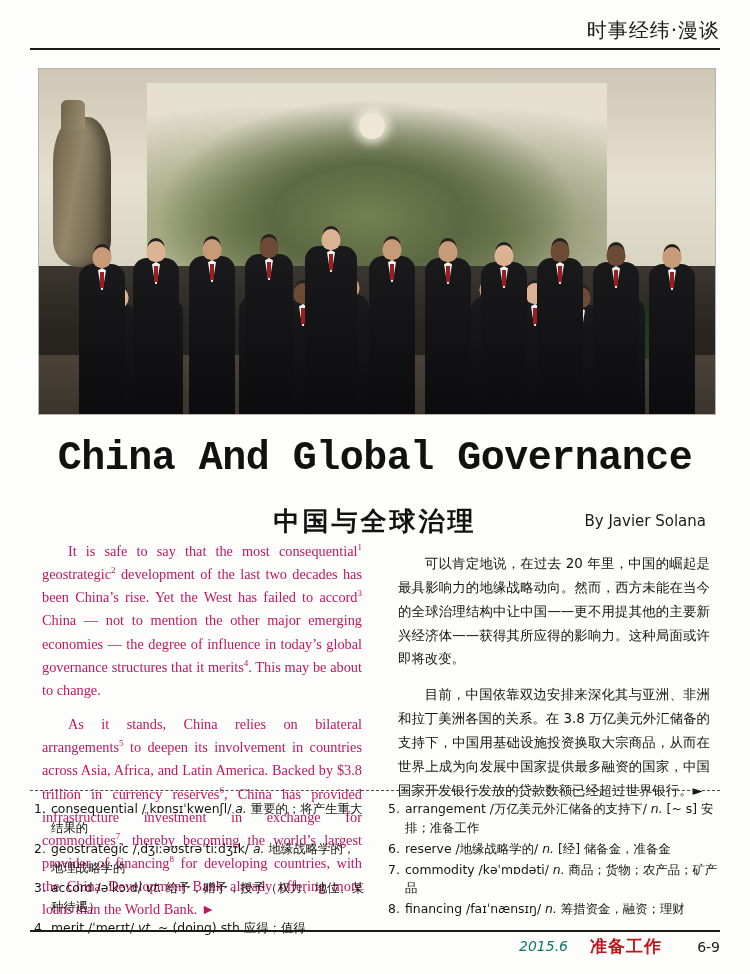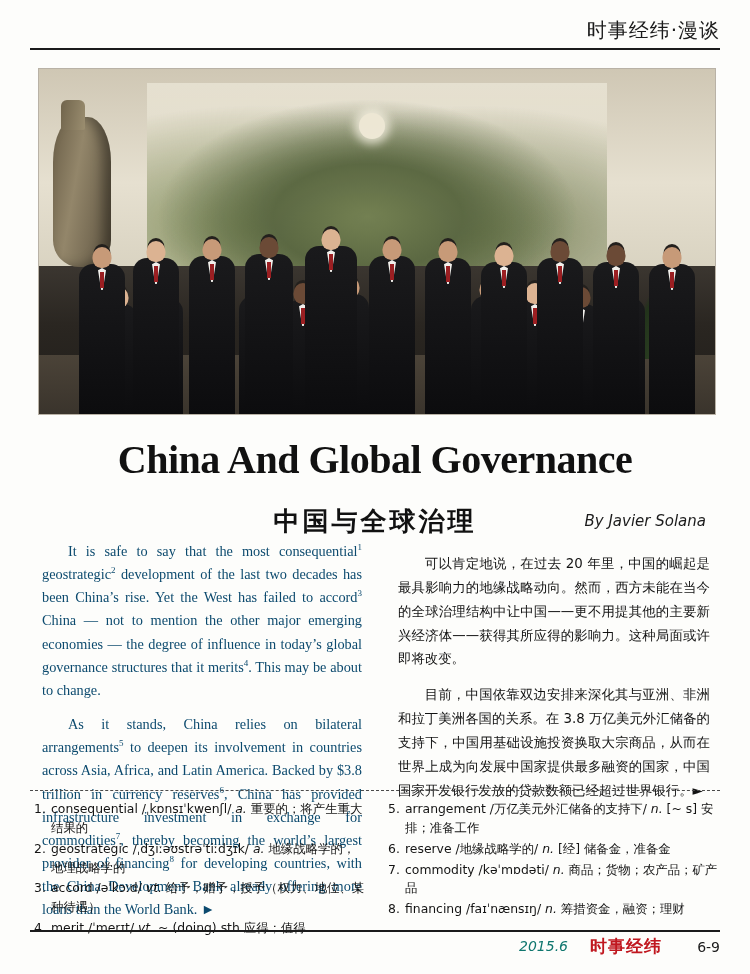--- a/index.html
+++ b/index.html
@@ -180,21 +180,21 @@
     background: #9b1f22;
   }
 
   
   .title-en {
     position: absolute;
     top: 436px;
     left: 0;
     right: 0;
     text-align: center;
-    font-family: Liberation Serif, serif;
+    font-family: Liberation Mono, monospace;
     font-weight: bold;
     font-size: 40px;
     letter-spacing: -0.5px;
     color: #111;
   }
   .title-zh {
     position: absolute;
     top: 504px;
     left: 0;
     right: 0;
@@ -203,35 +203,34 @@
     font-weight: bold;
     font-size: 26px;
     letter-spacing: 3px;
     color: #111;
   }
   .byline {
     position: absolute;
     top: 512px;
     right: 44px;
     font-family: "DejaVu Sans", sans-serif;
-    font-style: italic;
     font-size: 15px;
     color: #1b1b1b;
   }
 
   
   .col-en {
     position: absolute;
     left: 42px;
     top: 540px;
     width: 320px;
     font-size: 14.3px;
     line-height: 1.62;
     text-align: justify;
-    color: #0c4a6e;
+    color: #be185d;
     font-family: Liberation Serif, serif;
   }
   .col-en p { margin: 0 0 11px 0; text-indent: 26px; }
   .col-zh {
     position: absolute;
     left: 398px;
     top: 540px;
     width: 312px;
     font-family: "DejaVu Sans", sans-serif;
     font-size: 13.4px;
@@ -552,17 +551,17 @@
           <i>n.</i>
           <span>筹措资金，融资；理财</span>
         </span>
       </div>
     </div>
   </div>
 
   <div class="footer-rule"></div>
   <div class="footer">
     <span class="issue">2015.6</span>
-    <span class="brand">时事经纬</span>
+    <span class="brand">准备工作</span>
     <span class="pageno">6-9</span>
   </div>
 
 </div>
 
 </body></html>

